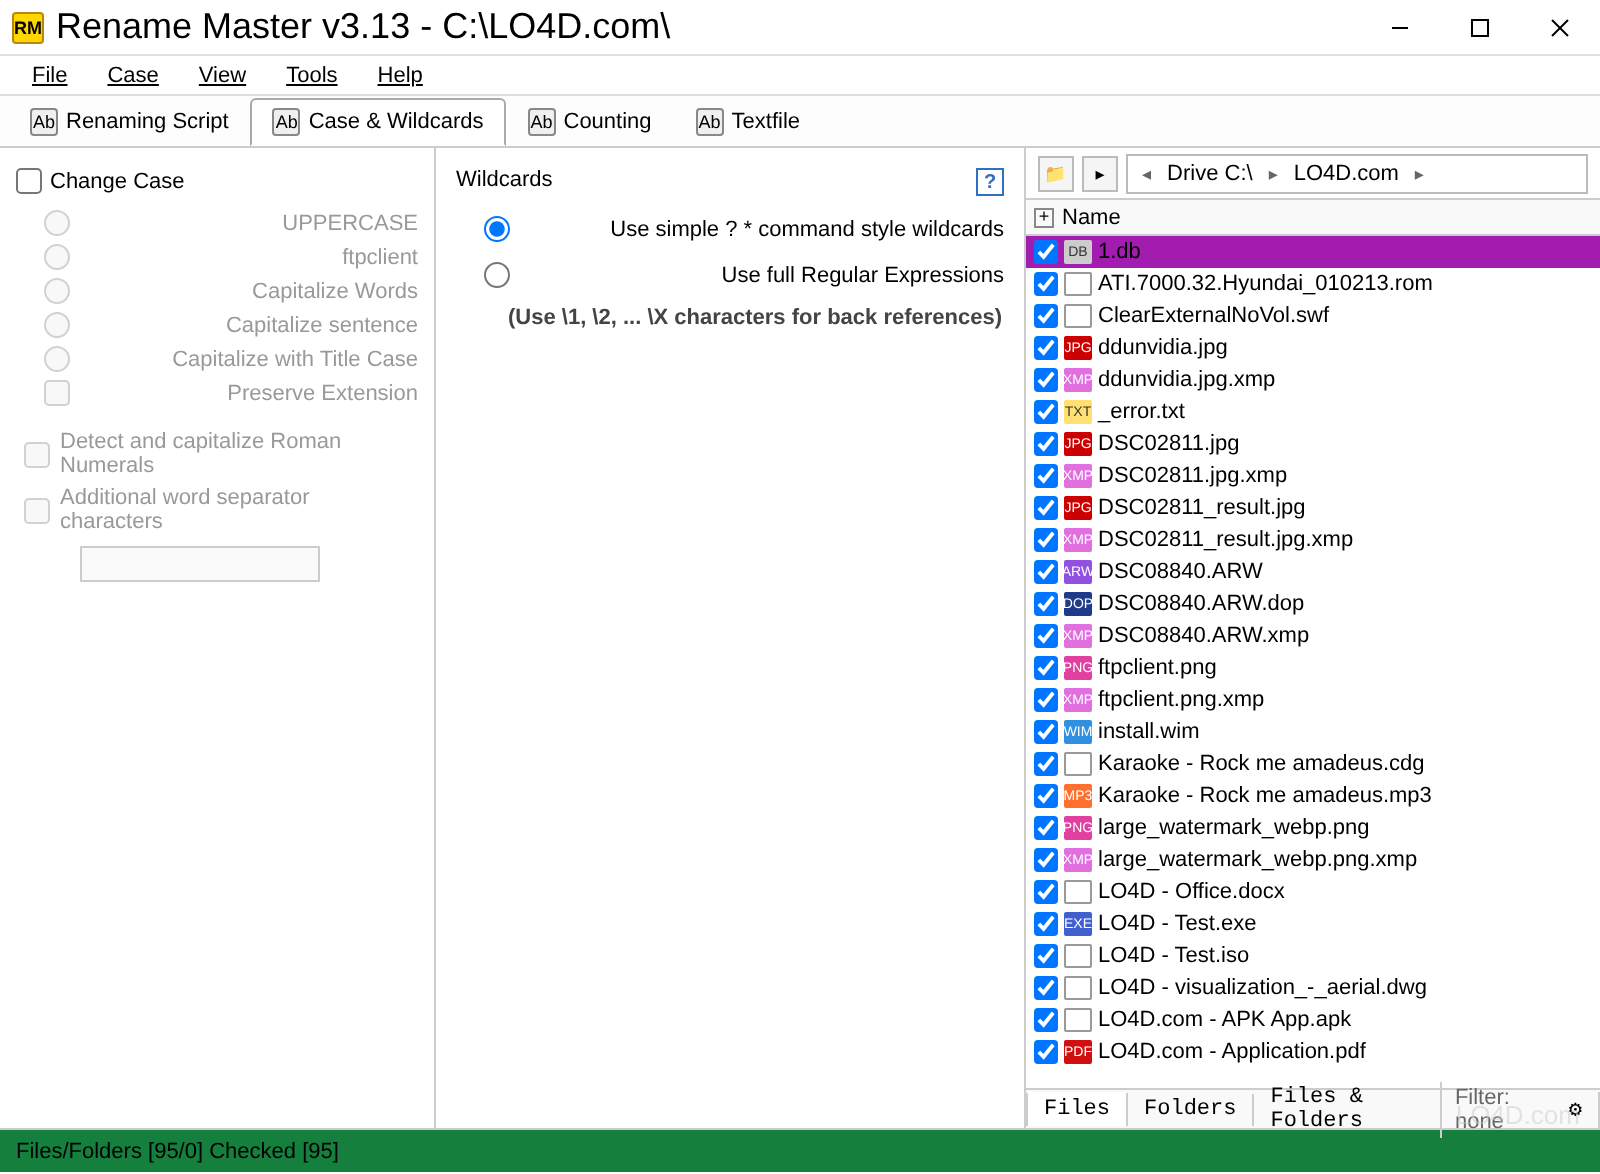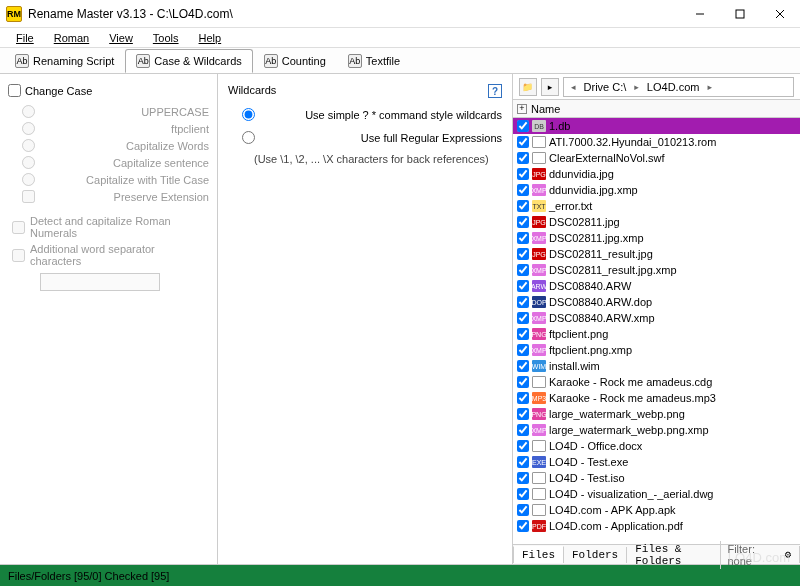--- a/index.html
+++ b/index.html
@@ -1,20 +1,20 @@
 <!DOCTYPE html>
 <html><head>
 <meta charset="utf-8">
 <style>
 * { margin: 0; padding: 0; box-sizing: border-box; font-family: "Segoe UI", Tahoma, sans-serif; font-size: 11px; }
 body { background: #fff; width: 800px; height: 587px; overflow: hidden; position: relative; }
 
 .titlebar { height: 28px; background: #fff; border-bottom: 1px solid #e0e0e0; display: flex; align-items: center; padding-left: 6px; }
 .titlebar .app-icon { width: 16px; height: 16px; margin-right: 6px; display:flex; align-items:center; justify-content:center; font-size:9px; font-weight:bold; background:#ffd700; border:1px solid #b8860b; border-radius:2px; color:#000; }
-.titlebar .title { flex: 1; color: #000; font-size: 12px; }
+.titlebar .title { flex: 1; color: #000; font-size: 18px; }
 .win-btns { display: flex; }
 .win-btns div { width: 40px; height: 26px; display: flex; align-items: center; justify-content: center; cursor: pointer; }
 
 .menubar { height: 20px; display: flex; align-items: center; padding-left: 6px; border-bottom: 1px solid #ddd; }
 .menubar span { padding: 2px 10px; cursor: pointer; text-decoration: underline; }
 
 .tabbar { height: 26px; display: flex; align-items: center; border-bottom: 1px solid #ccc; padding-left: 4px; gap:0; background:#fdfdfd;}
 .tab { padding: 4px 10px; cursor: pointer; display: flex; align-items: center; gap: 4px; border:1px solid transparent; }
 .tab.active { border:1px solid #aaa; border-bottom:1px solid #fff; background:#fff; border-radius:3px 3px 0 0;}
 .tab-icon { width:14px; height:14px; display:inline-flex; align-items:center; justify-content:center; font-size:9px; border:1px solid #888; border-radius:2px; background:#f0f0f0; }
@@ -25,21 +25,21 @@
 .mid-col { width: 295px; padding: 10px 10px; border-right: 1px solid #ccc; position:relative; }
 .right-col { flex: 1; display: flex; flex-direction: column; }
 
 .group-header { display:flex; align-items:center; gap:4px; margin-bottom:6px; font-size:11px; }
 .group-header input[type=checkbox]{ width:13px; height:13px; }
 
 .radio-row, .check-row { display:flex; align-items:center; gap:5px; padding:2px 0 2px 14px; color:#999;justify-content:space-between; }
 .radio-row input, .check-row input { width:13px; height:13px; }
 .radio-row.enabled, .check-row.enabled { color:#000; }
 
-.mid-col .hint { color:#444; padding-left:26px; margin-top:6px; line-height:1.4; }
+.mid-col .hint { color:#444; padding-left:26px; margin-top:6px; line-height:1.4;font-weight:bold; }
 .help-icon { position:absolute; top:10px; right:10px; width:14px; height:14px; border:1px solid #3070c0; color:#3070c0; display:flex; align-items:center; justify-content:center; font-weight:bold; font-size:10px; cursor:pointer; }
 
 .right-toolbar { height:26px; border-bottom:1px solid #ccc; display:flex; align-items:center; padding: 0 6px; gap:4px; }
 .nav-btn { width:18px; height:18px; border:1px solid #bbb; background:#f5f5f5; display:flex; align-items:center; justify-content:center; font-size:9px; cursor:pointer;}
 .breadcrumb-bar { flex:1; border:1px solid #bbb; height:20px; display:flex; align-items:center; padding:0 4px; gap:2px; background:#fff; }
 .breadcrumb-bar span { padding: 0 3px; cursor:pointer;}
 .breadcrumb-bar .sep { color:#666; font-size:9px;}
 
 .file-header { height:18px; border-bottom:1px solid #ccc; display:flex; align-items:center; padding-left:4px; font-size:11px; background:#f9f9f9; }
 .file-header .plus { border:1px solid #888; width:10px; height:10px; display:flex; align-items:center; justify-content:center; font-size:9px; margin-right:4px; line-height:1;}
@@ -99,21 +99,21 @@
         <svg width="10" height="10">
           <line x1="1" y1="1" x2="9" y2="9" stroke="#000"></line>
           <line x1="9" y1="1" x2="1" y2="9" stroke="#000"></line>
         </svg>
       </div>
   </div>
 </div>
 
 <div class="menubar" id="menubar">
     <span>File</span>
-    <span>Roman</span>
+    <span>Case</span>
     <span>View</span>
     <span>Tools</span>
     <span>Help</span>
   </div>
 
 <div class="tabbar" id="tabbar">
     <div class="tab">
       <span class="tab-icon">Ab</span>
       <span>Renaming Script</span>
     </div>

